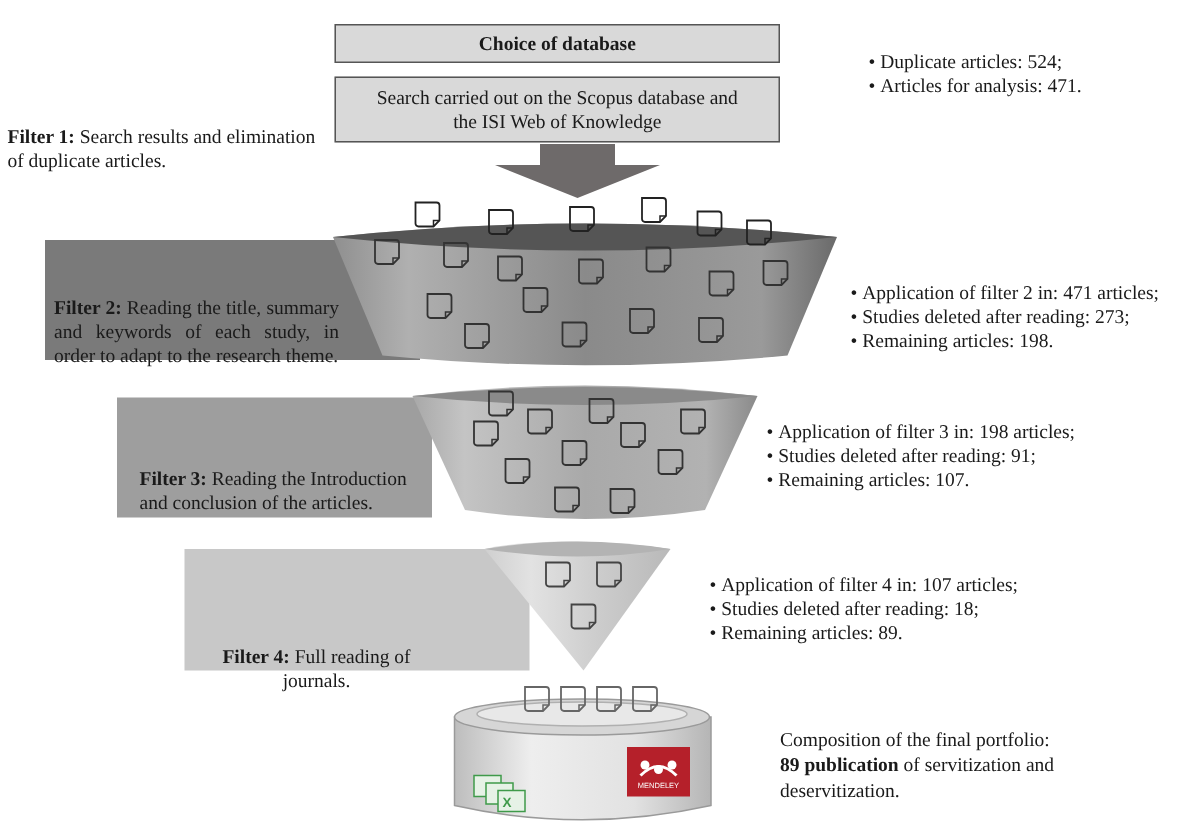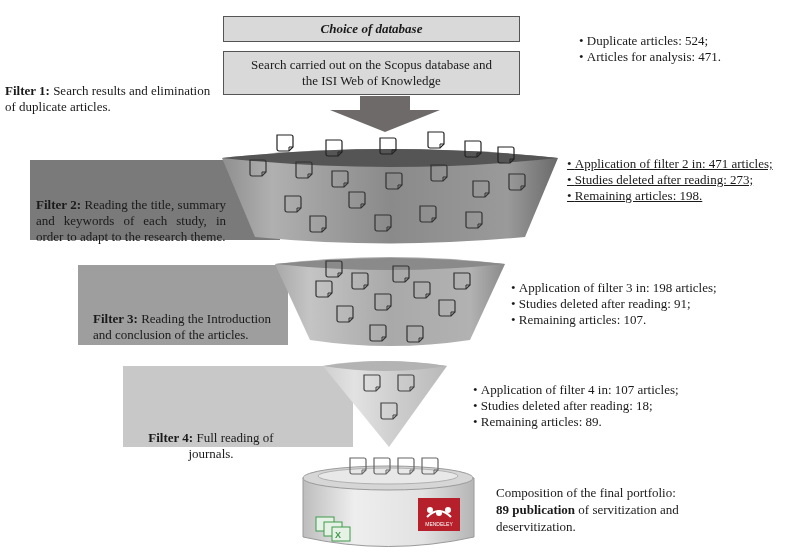--- a/index.html
+++ b/index.html
@@ -7,26 +7,26 @@
          font-family:"Liberation Serif", "DejaVu Serif", serif; color:#1a1a1a; }
   .abs { position:absolute; }
   .box { position:absolute; background:#d9d9d9; border:1px solid #555; box-sizing:border-box;
          text-align:center; font-size:13px; line-height:16px; }
   .box.title { font-weight:bold; }
   .stats { position:absolute; font-size:13px; line-height:16px; white-space:nowrap; }
   .stats div::before { content:"\2022\00a0"; }
   .label { position:absolute; font-size:13px; line-height:16px;margin-top:32px; }
   .label b { font-weight:bold; }
   svg { position:absolute; left:0; top:0; }
-  .final { position:absolute; font-size:13px; line-height:17px; }
+  .final { position:absolute; font-size:13px; line-height:17px;margin-left:24px; }
 </style>
 </head>
 <body>
 
-<div class="box title" style="left:223px;top:16px;width:297px;height:26px;line-height:24px;font-style:italic;">
+<div class="box title" style="left:223px;top:16px;width:297px;height:26px;line-height:24px;">
   <span>Choice of database</span>
 </div>
 <div class="box" style="left:223px;top:51px;width:297px;height:44px;padding:5px 20px;">
   <span>Search carried out on the Scopus database and the ISI Web of Knowledge</span>
 </div>
 
 <div class="label" style="left:5px;top:51px;width:210px;">
   <b>Filter 1: </b>
   <span>Search results and elimination of duplicate articles.</span>
 </div>
@@ -157,21 +157,21 @@
     <path d="M427,517 Q439,505 451,517" stroke="#fff" stroke-width="2" fill="none"></path>
   </g>
 </svg>
 
 <div class="abs" style="left:418px;top:521px;width:42px;text-align:center;font-size:5px;color:#fff;font-family:'Liberation Sans',sans-serif;">MENDELEY</div>
 
 <div class="label" style="left:36px;top:165px;width:190px;text-align:justify;">
   <b>Filter 2: </b>
   <span>Reading the title, summary and keywords of each study, in order to adapt to the research theme.</span>
 </div>
-<div class="stats" style="left:567px;top:156px;text-decoration:underline;">
+<div class="stats" style="left:567px;top:187px;">
   <div>Application of filter 2 in: 471 articles;</div>
   <div>Studies deleted after reading: 273;</div>
   <div>Remaining articles: 198.</div>
 </div>
 
 <div class="label" style="left:93px;top:279px;width:180px;">
   <b>Filter 3: </b>
   <span>Reading the Introduction and conclusion of the articles.</span>
 </div>
 <div class="stats" style="left:511px;top:280px;">

